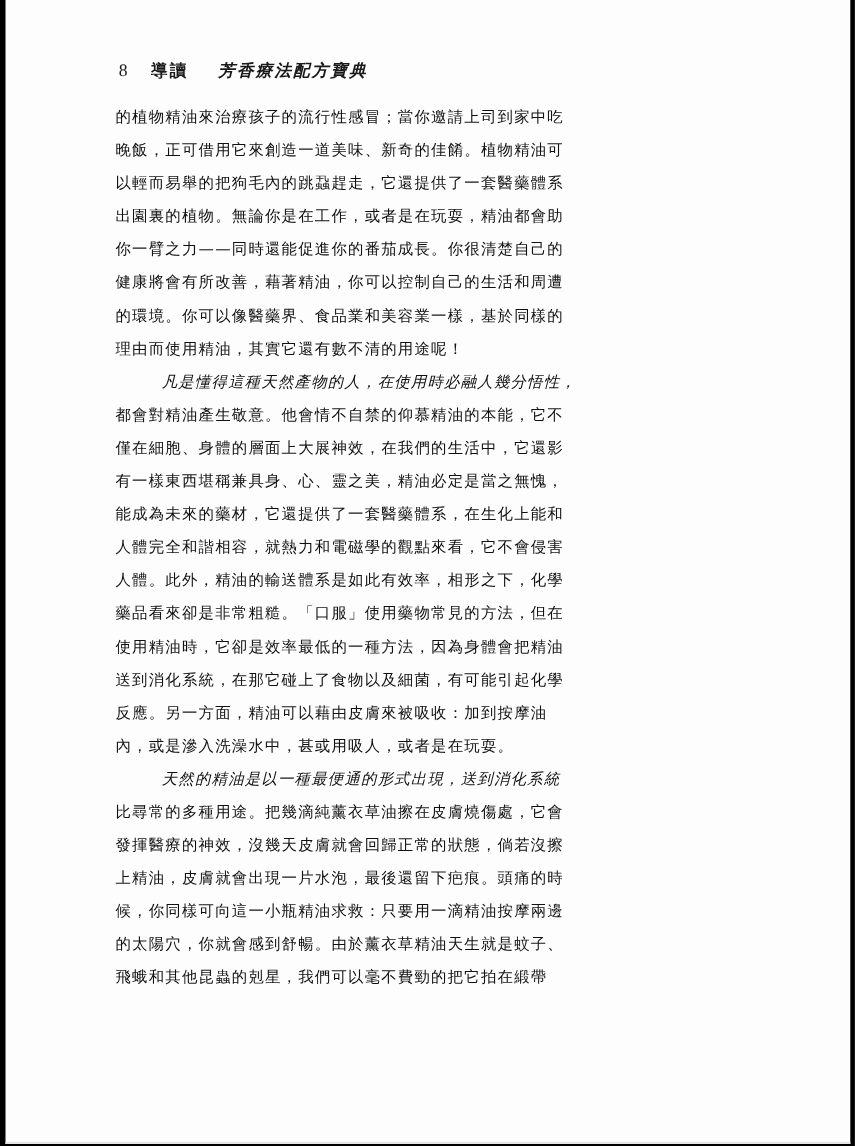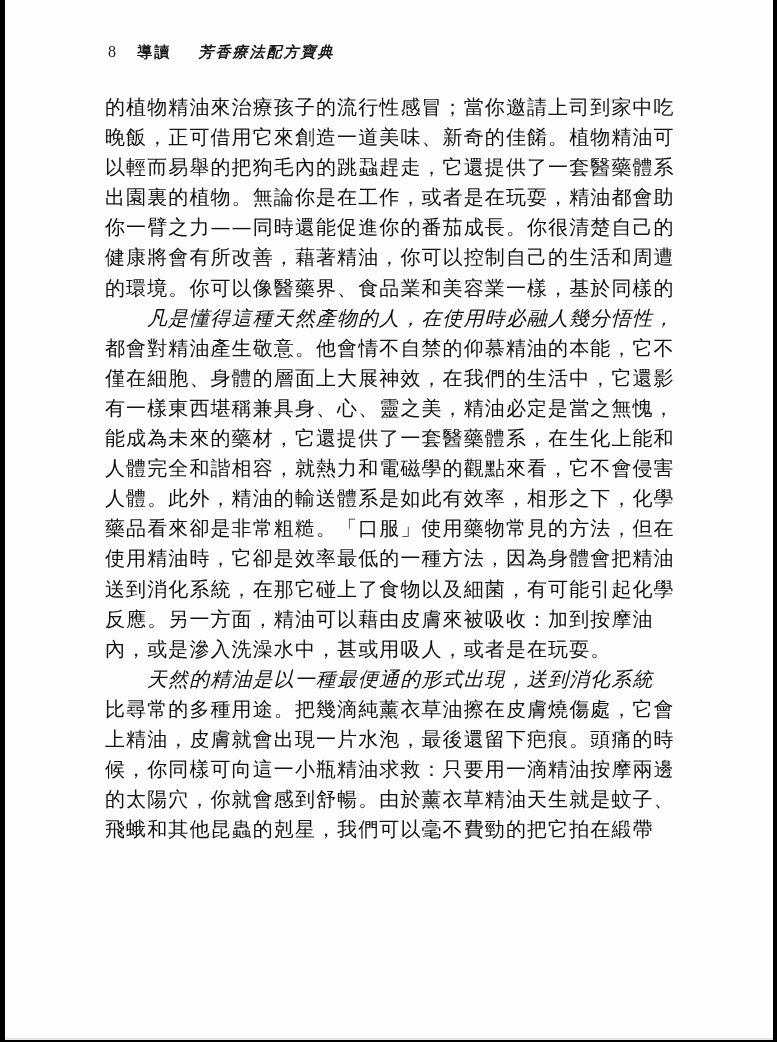--- a/index.html
+++ b/index.html
@@ -15,21 +15,21 @@
     left: 5px;
     top: 0;
     width: 768px;
     height: 1038px;
     background: #fdfdfd;
     border-bottom: 2px solid #e6e6e6;
   }
   .header {
     position: absolute;
     left: 103px;
-    top: 43px;
+    top: 55px;
     font-family: "DejaVu Serif", serif;
     font-size: 15px;
     font-weight: bold;
     color: #1a1a1a;
     white-space: nowrap;
   }
   .header .pageno {
     display: inline-block;
     width: 24px;
     font-family: "Liberation Serif", serif;
@@ -45,21 +45,21 @@
     display: inline-block;
     font-style: italic;
     letter-spacing: 2px;
   }
   .body-text {
     position: absolute;
     left: 100px;
     top: 92px;
     width: 590px;
     font-family: "DejaVu Sans", sans-serif;
-    font-size: 20px;
+    font-size: 14px;
     line-height: 30.1px;
     color: #111;
   }
   .body-text .line {
     display: block;
     white-space: nowrap;
     height: 30.1px;
     letter-spacing: 1.1px;
   }
   .body-text .line.indent {
@@ -79,37 +79,39 @@
 
   <div class="body-text">
     <div>
       <span class="line">的植物精油來治療孩子的流行性感冒；當你邀請上司到家中吃</span>
       <span class="line">晚飯，正可借用它來創造一道美味、新奇的佳餚。植物精油可</span>
       <span class="line">以輕而易舉的把狗毛內的跳蝨趕走，它還提供了一套醫藥體系</span>
       <span class="line">出園裏的植物。無論你是在工作，或者是在玩耍，精油都會助</span>
       <span class="line">你一臂之力——同時還能促進你的番茄成長。你很清楚自己的</span>
       <span class="line">健康將會有所改善，藉著精油，你可以控制自己的生活和周遭</span>
       <span class="line">的環境。你可以像醫藥界、食品業和美容業一樣，基於同樣的</span>
+      <span class="line">理由而使用精油，其實它還有數不清的用途呢！</span>
     </div>
     <div>
       <span class="line indent">凡是懂得這種天然產物的人，在使用時必融人幾分悟性，</span>
       <span class="line">都會對精油產生敬意。他會情不自禁的仰慕精油的本能，它不</span>
       <span class="line">僅在細胞、身體的層面上大展神效，在我們的生活中，它還影</span>
       <span class="line">有一樣東西堪稱兼具身、心、靈之美，精油必定是當之無愧，</span>
       <span class="line">能成為未來的藥材，它還提供了一套醫藥體系，在生化上能和</span>
       <span class="line">人體完全和諧相容，就熱力和電磁學的觀點來看，它不會侵害</span>
       <span class="line">人體。此外，精油的輸送體系是如此有效率，相形之下，化學</span>
       <span class="line">藥品看來卻是非常粗糙。「口服」使用藥物常見的方法，但在</span>
       <span class="line">使用精油時，它卻是效率最低的一種方法，因為身體會把精油</span>
       <span class="line">送到消化系統，在那它碰上了食物以及細菌，有可能引起化學</span>
       <span class="line">反應。另一方面，精油可以藉由皮膚來被吸收：加到按摩油</span>
       <span class="line">內，或是滲入洗澡水中，甚或用吸人，或者是在玩耍。</span>
     </div>
     <div>
       <span class="line indent">天然的精油是以一種最便通的形式出現，送到消化系統</span>
       <span class="line">比尋常的多種用途。把幾滴純薰衣草油擦在皮膚燒傷處，它會</span>
+      <span class="line">發揮醫療的神效，沒幾天皮膚就會回歸正常的狀態，倘若沒擦</span>
       <span class="line">上精油，皮膚就會出現一片水泡，最後還留下疤痕。頭痛的時</span>
       <span class="line">候，你同樣可向這一小瓶精油求救：只要用一滴精油按摩兩邊</span>
       <span class="line">的太陽穴，你就會感到舒暢。由於薰衣草精油天生就是蚊子、</span>
       <span class="line">飛蛾和其他昆蟲的剋星，我們可以毫不費勁的把它拍在緞帶</span>
     </div>
   </div>
 </div>
 
 </body></html>

